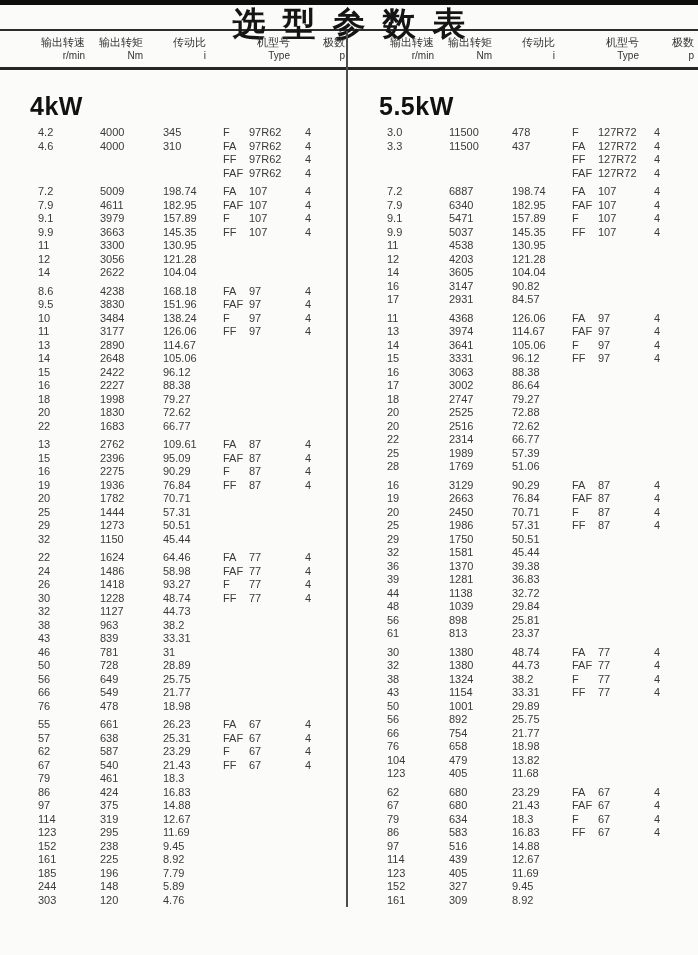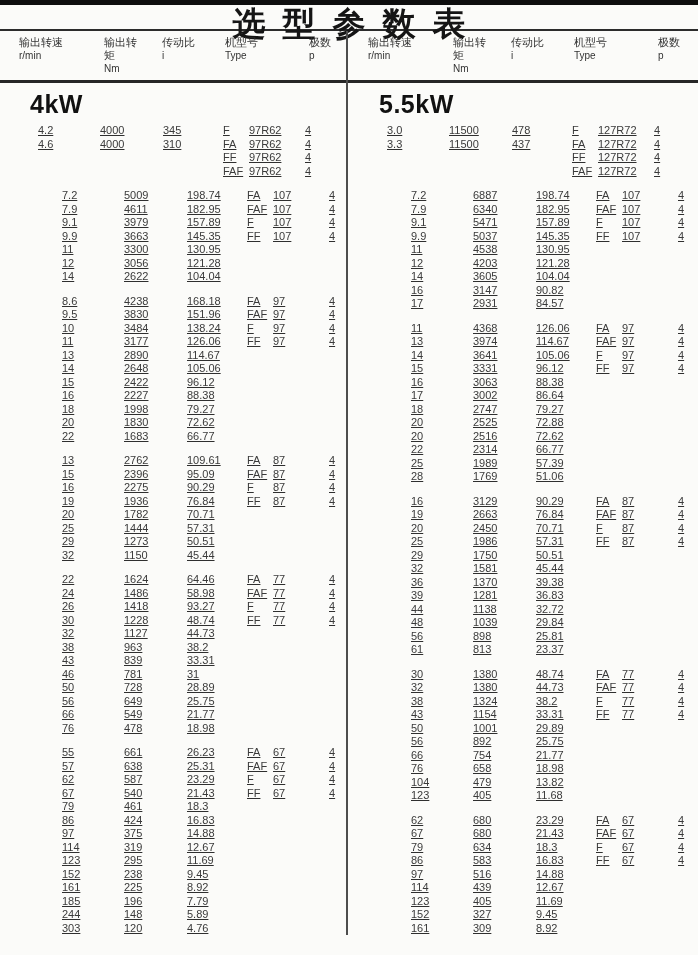--- a/index.html
+++ b/index.html
@@ -29,35 +29,35 @@
     position:absolute; left:346px; top:0; bottom:0; width:2px;
     background:#4d4d4d;
   }
 
   .header-band { display:flex; }
   .panel-head {
     width:349px; box-sizing:border-box;
     display:grid; grid-template-columns:85px 58px 63px 84px 55px;
     padding:5px 0 4px 0;
   }
-  .head-cell { text-align:left;padding-left:19px; }
+  .head-cell { text-align:right; }
   .head-cn { display:block; font-size:11px; line-height:13px; color:#333; }
   .head-en { display:block; font-size:10px; line-height:14px; color:#333; }
 
   .content-band { display:flex; align-items:flex-start; }
   .panel { width:349px; box-sizing:border-box; }
 
   .power-label {
     font-size:25px; line-height:28px; font-weight:bold;
-    padding:7px 0 0 30px; color:#111; letter-spacing:0.5px;
+    padding:22px 0 0 30px; color:#111; letter-spacing:0.5px;
   }
 
   .row-groups { padding-top:0; }
-  .group { margin-top:6px;text-decoration:underline; }
-  .group + .group { margin-top:11px;padding-left:24px; }
+  .group { margin-top:6px; }
+  .group + .group { margin-top:5px; }
 
   .row {
     display:grid;
     grid-template-columns:62px 63px 60px 26px 56px 20px;
     padding-left:38px;
     font-size:11px; line-height:13.5px;
     white-space:nowrap; color:#3a3a3a;
   }
   .row span { display:block; text-align:left; }
 </style>

